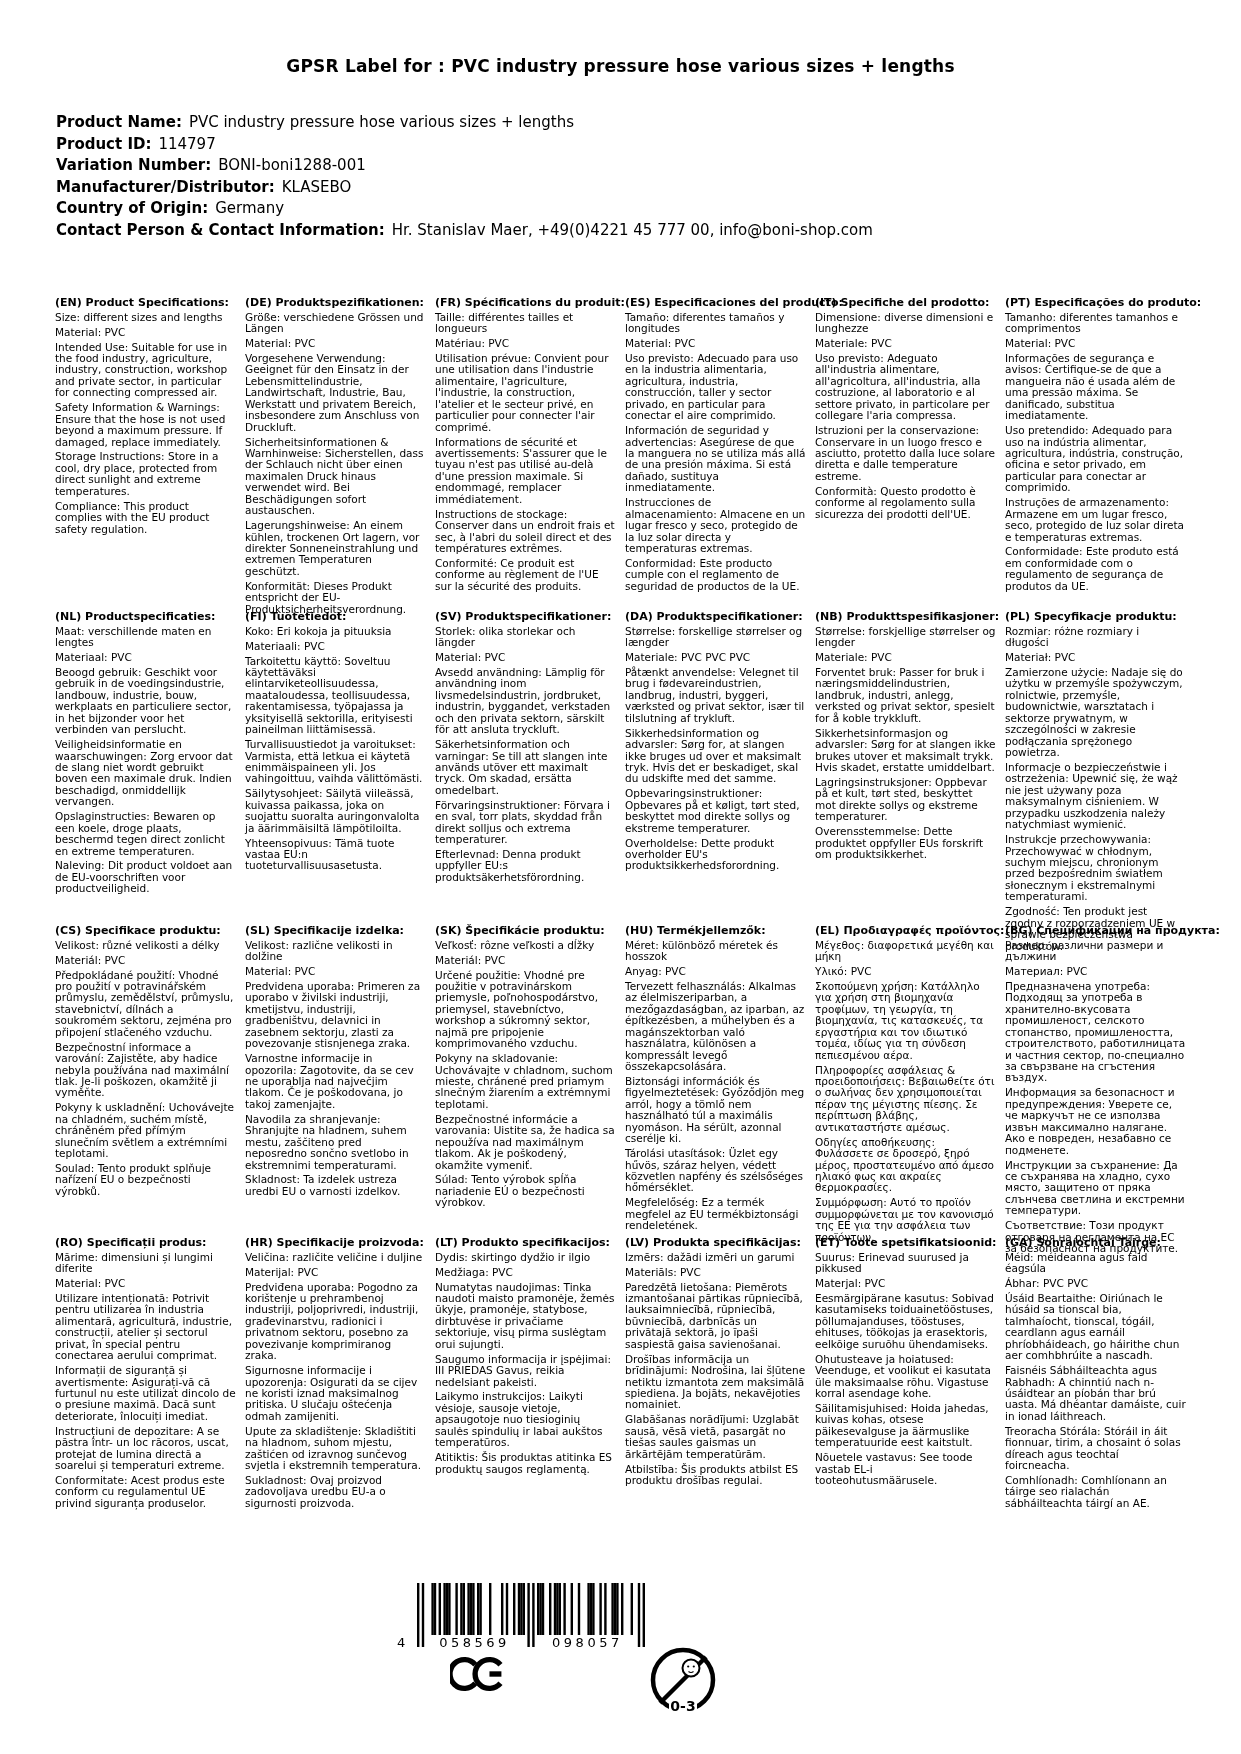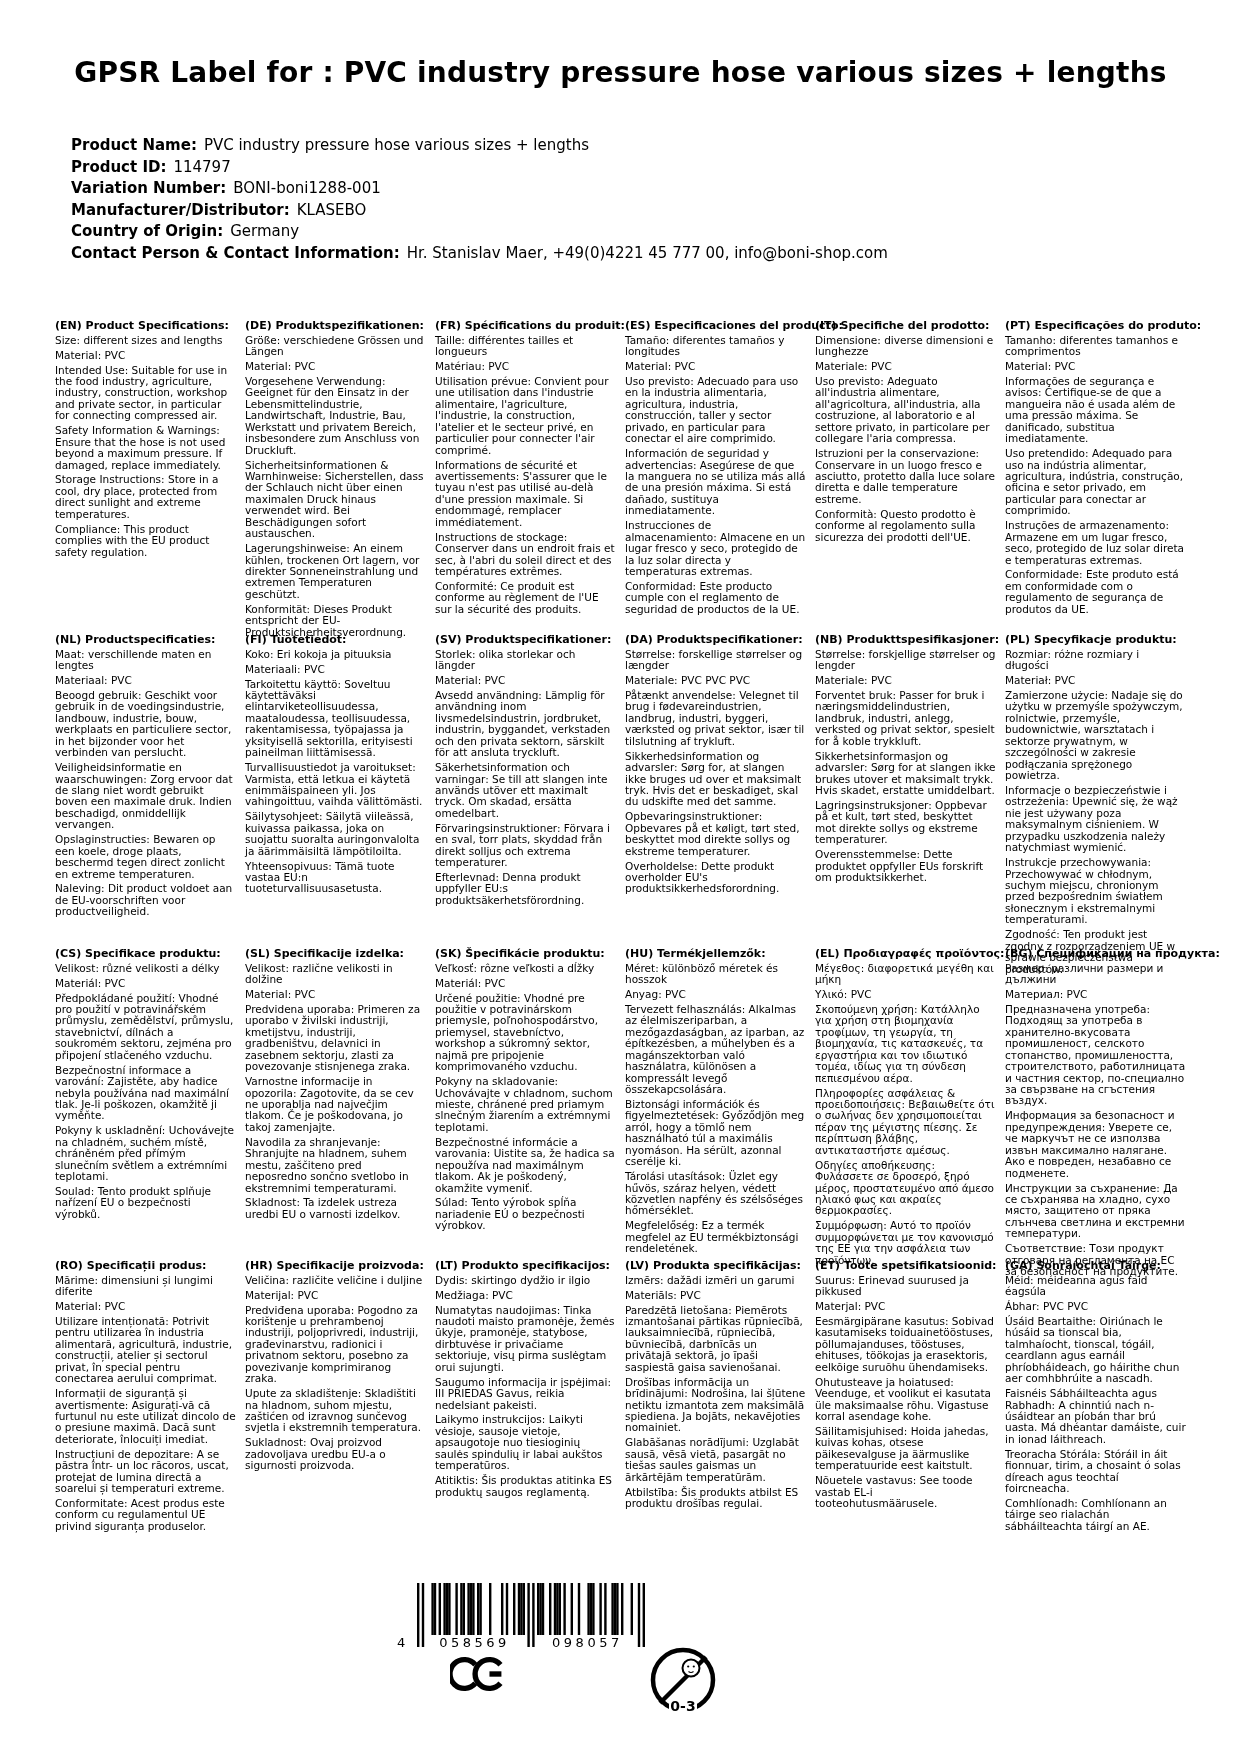--- a/index.html
+++ b/index.html
@@ -3,24 +3,24 @@
 <meta charset="utf-8">
 <style>
   html,body{margin:0;padding:0;}
   body{
     width:1241px;height:1754px;background:#ffffff;color:#000;
     font-family:"DejaVu Sans","Liberation Sans",sans-serif;
     position:relative;overflow:hidden;
   }
   .page{padding:56px 55px 0 55px;}
   .title{
-    font-size:28px;font-weight:bold;text-align:center;
-    margin:0 0 46px 0;letter-spacing:.2px;
-  }
-  .product-info{margin:16px;}
+    font-size:17px;font-weight:bold;text-align:center;
+    margin:0 0 36px 0;letter-spacing:.2px;
+  }
+  .product-info{margin:1px;}
   .info-row{font-size:15px;line-height:21.5px;}
   .info-label{font-weight:bold;margin-right:7px;}
   .grid{
     margin-top:56px;
     display:grid;
     grid-template-columns:repeat(6,1fr);
     column-gap:9px;
     grid-template-rows:314px 314px 312px auto;
   }
   .block{min-width:0;}
@@ -254,20 +254,21 @@
         <p>Informații de siguranță și avertismente: Asigurați-vă că furtunul nu este utilizat dincolo de o presiune maximă. Dacă sunt deteriorate, înlocuiți imediat.</p>
         <p>Instrucțiuni de depozitare: A se păstra într- un loc răcoros, uscat, protejat de lumina directă a soarelui și temperaturi extreme.</p>
         <p>Conformitate: Acest produs este conform cu regulamentul UE privind siguranța produselor.</p>
       </div>
 
   <div class="block">
     <div class="block-title">(HR) Specifikacije proizvoda:</div>
   <p>Veličina: različite veličine i duljine</p>
         <p>Materijal: PVC</p>
         <p>Predviđena uporaba: Pogodno za korištenje u prehrambenoj industriji, poljoprivredi, industriji, građevinarstvu, radionici i privatnom sektoru, posebno za povezivanje komprimiranog zraka.</p>
+        <p>Sigurnosne informacije i upozorenja: Osigurati da se cijev ne koristi iznad maksimalnog pritiska. U slučaju oštećenja odmah zamijeniti.</p>
         <p>Upute za skladištenje: Skladištiti na hladnom, suhom mjestu, zaštićen od izravnog sunčevog svjetla i ekstremnih temperatura.</p>
         <p>Sukladnost: Ovaj proizvod zadovoljava uredbu EU-a o sigurnosti proizvoda.</p>
       </div>
 
   <div class="block">
     <div class="block-title">(LT) Produkto specifikacijos:</div>
   <p>Dydis: skirtingo dydžio ir ilgio</p>
         <p>Medžiaga: PVC</p>
         <p>Numatytas naudojimas: Tinka naudoti maisto pramonėje, žemės ūkyje, pramonėje, statybose, dirbtuvėse ir privačiame sektoriuje, visų pirma suslėgtam orui sujungti.</p>
         <p>Saugumo informacija ir įspėjimai: III PRIEDAS Gavus, reikia nedelsiant pakeisti.</p>

